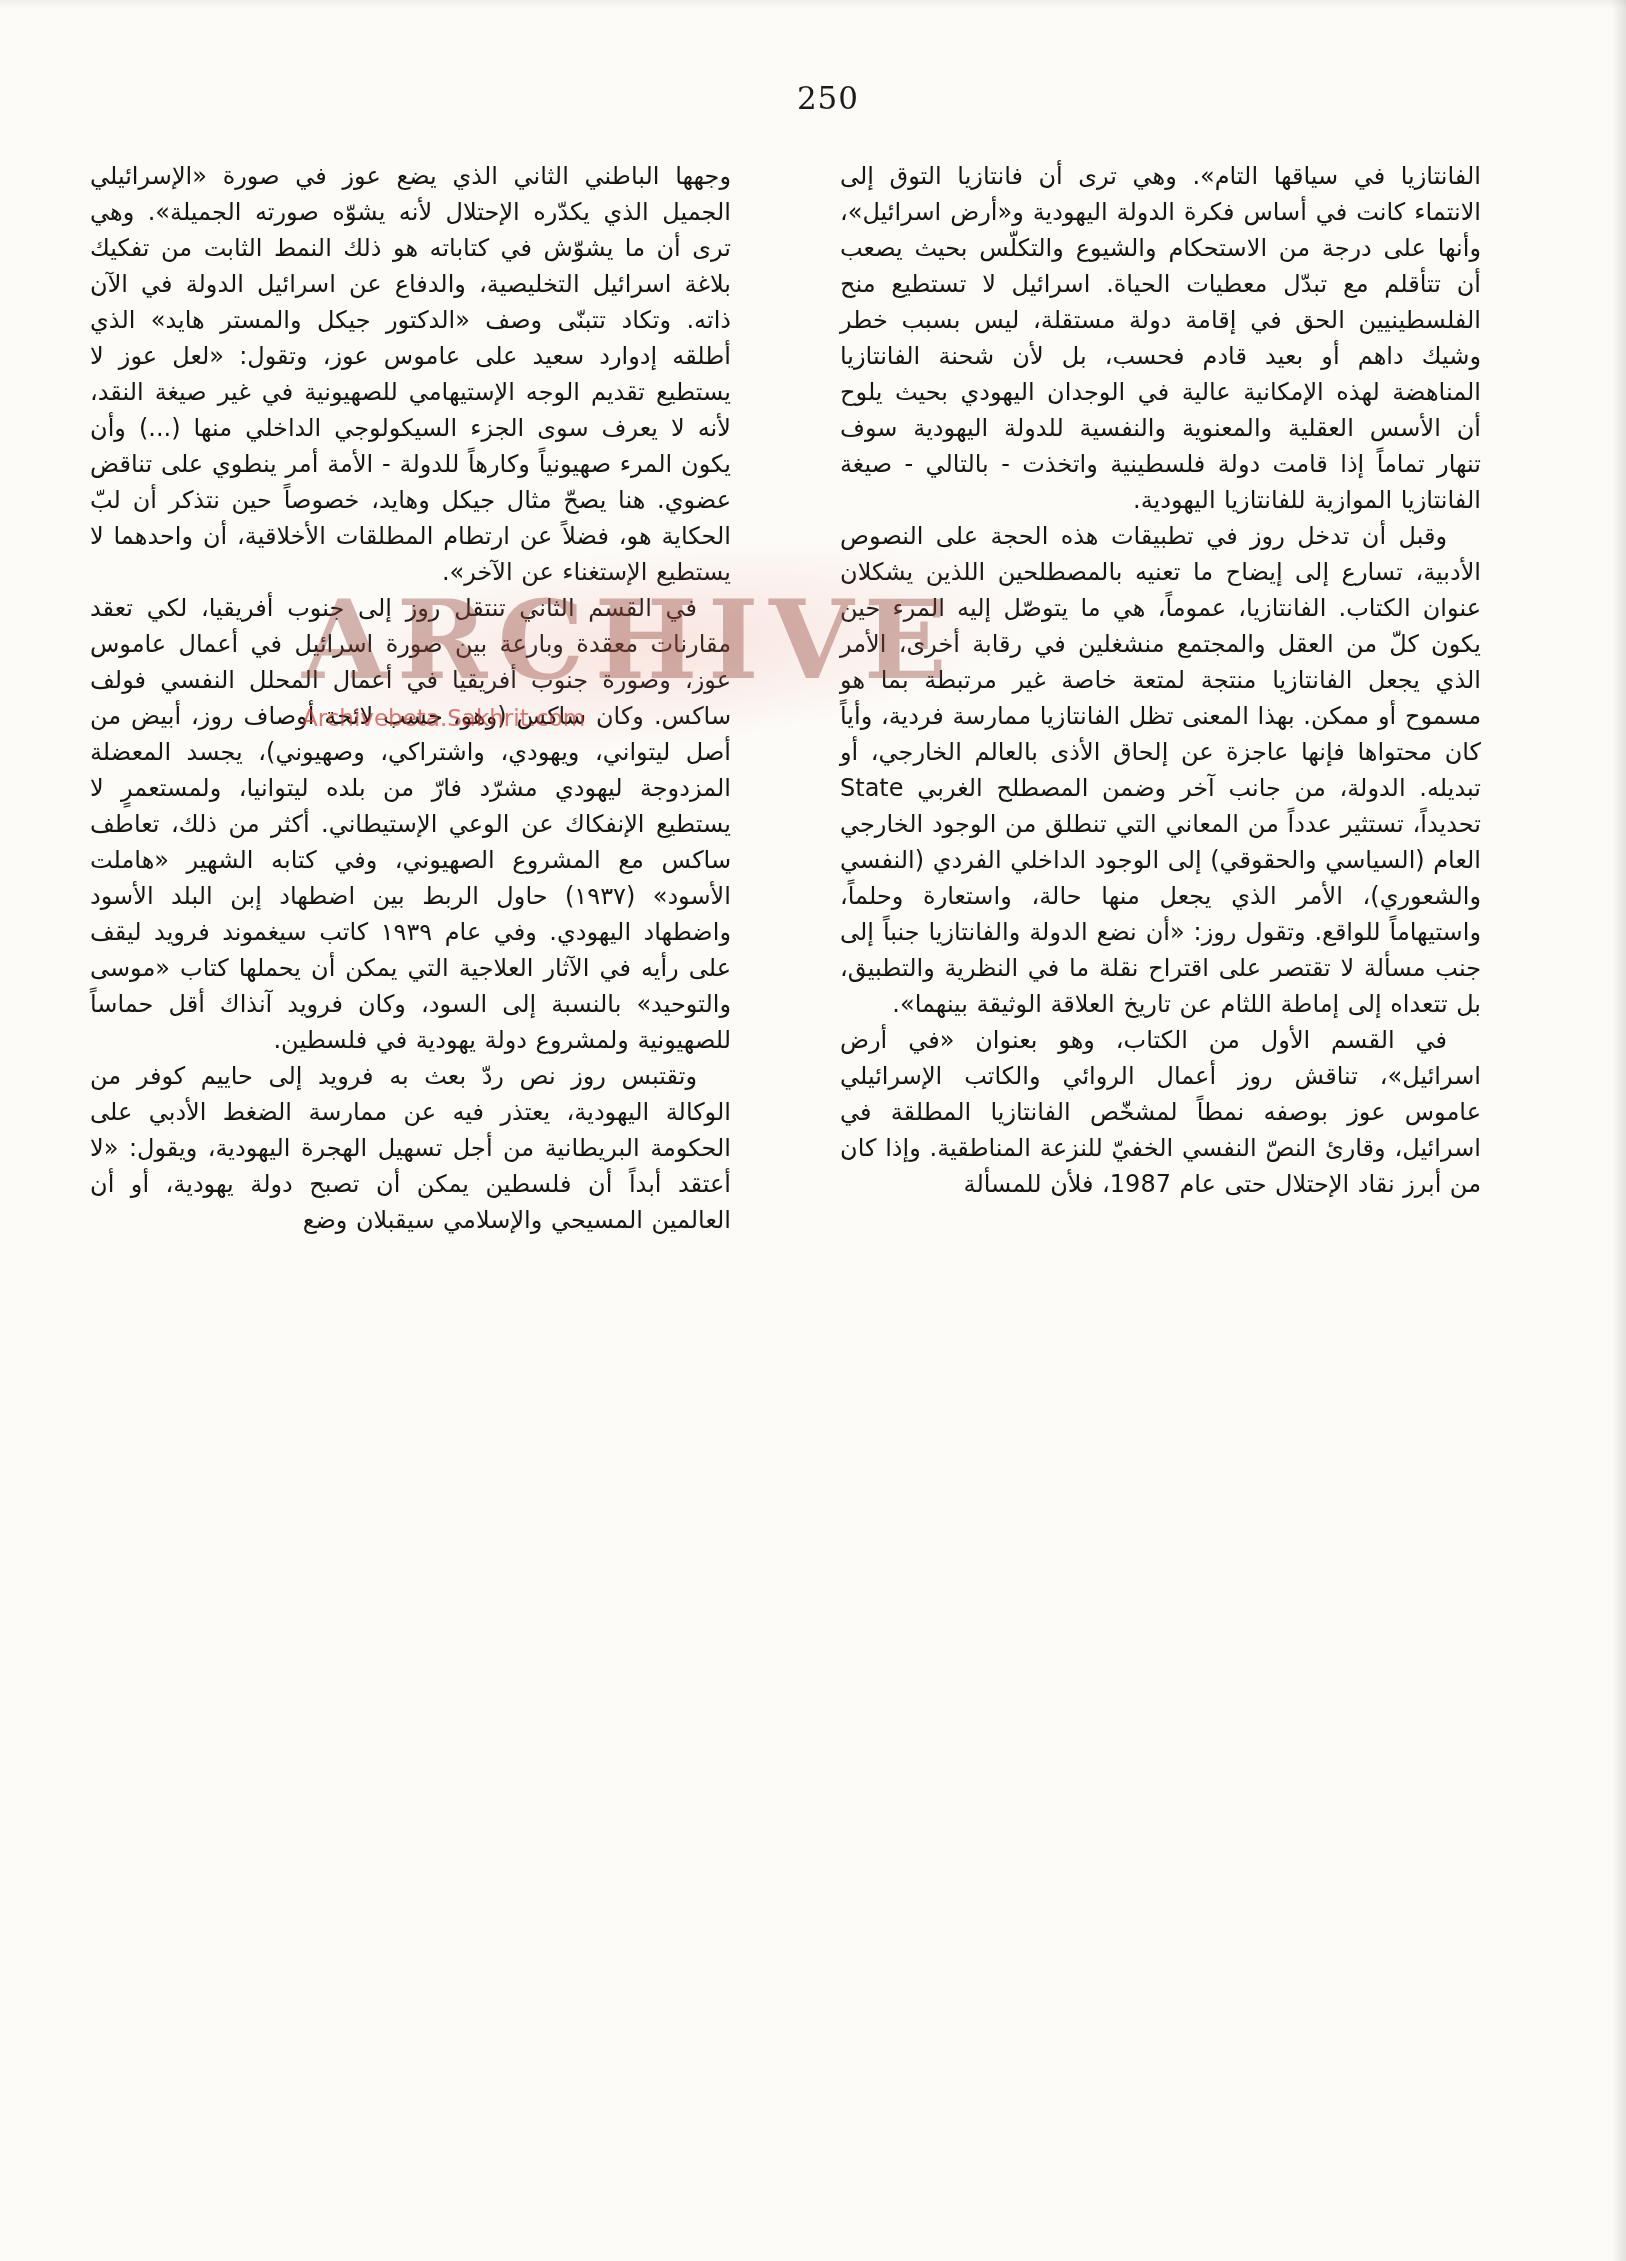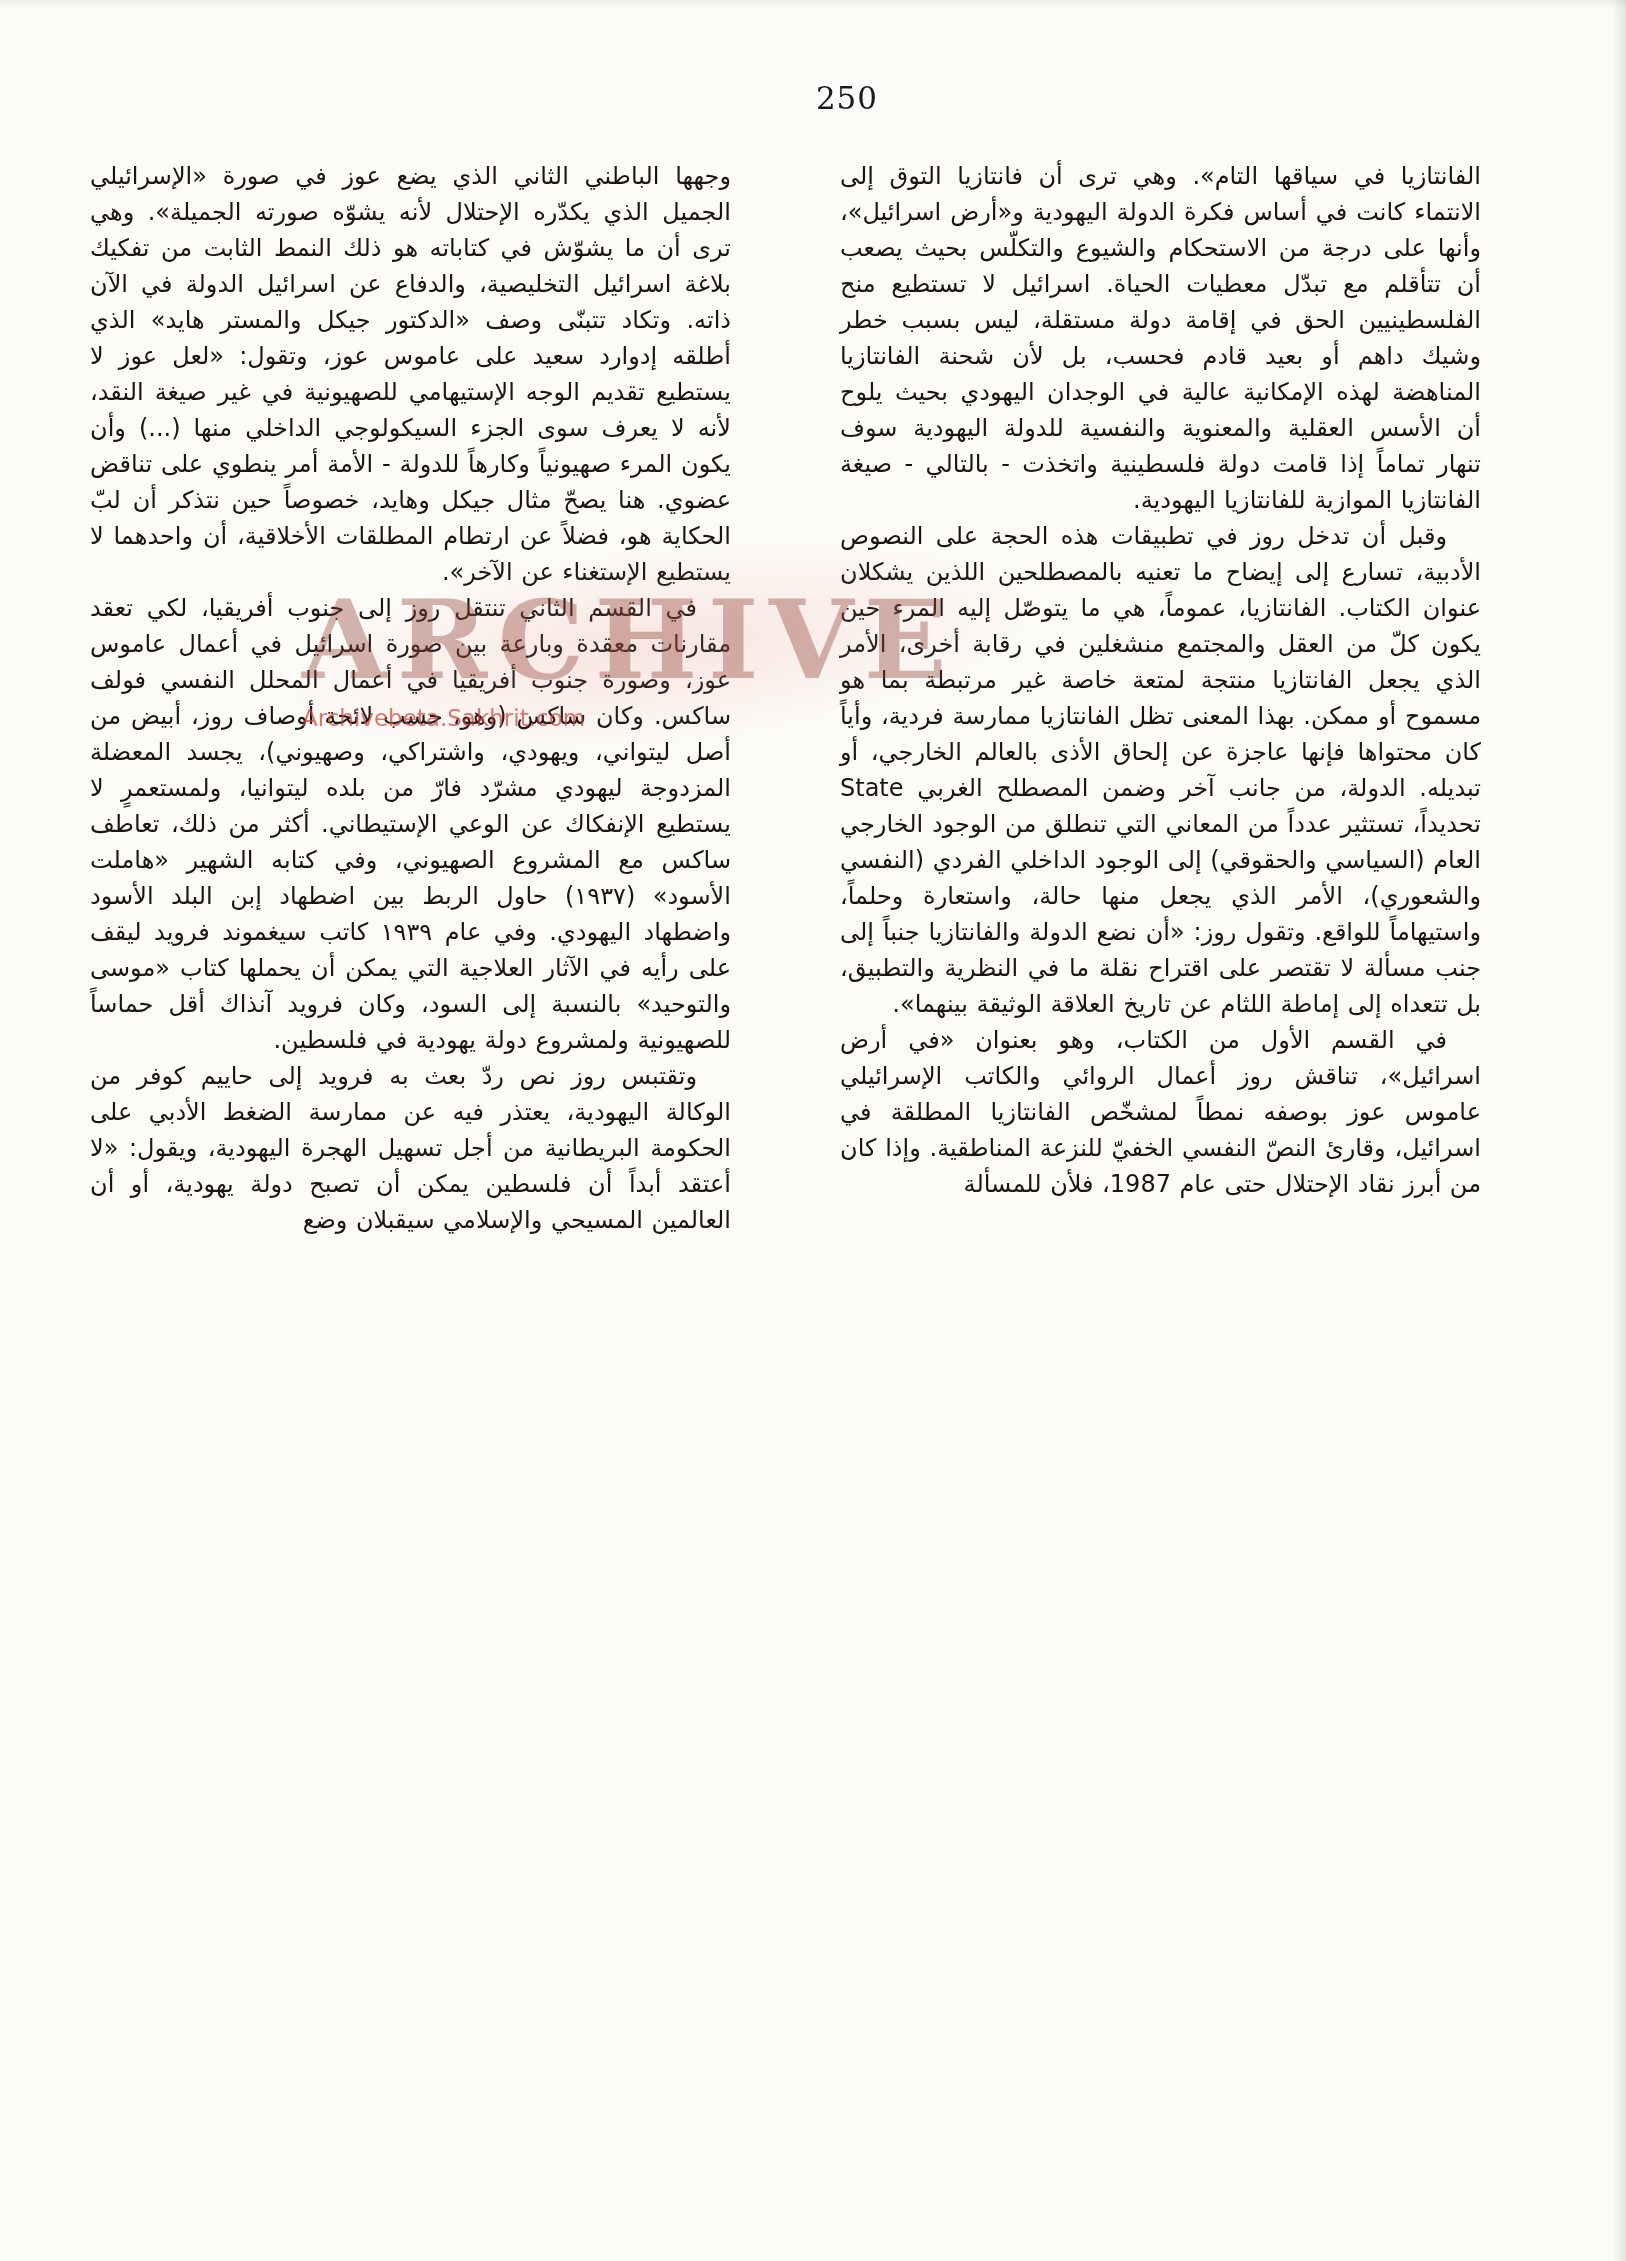--- a/index.html
+++ b/index.html
@@ -31,21 +31,21 @@
     content: "";
     position: absolute;
     top: 0; left: 0;
     width: 100%; height: 8.5px;
     background: linear-gradient(to bottom, rgba(0,0,0,0.05), rgba(0,0,0,0));
     pointer-events: none;
   }
   .page-number {
     position: absolute;
     top: 80px;
-    left: 816px;
+    left: 797px;
     font-family: "DejaVu Serif", serif;
     font-size: 31px;
     color: #1b1b1b;
     letter-spacing: 0.9px;
   }
   .text-block {
     position: absolute;
     top: 158px;
     left: 89px;
     right: 145px;

